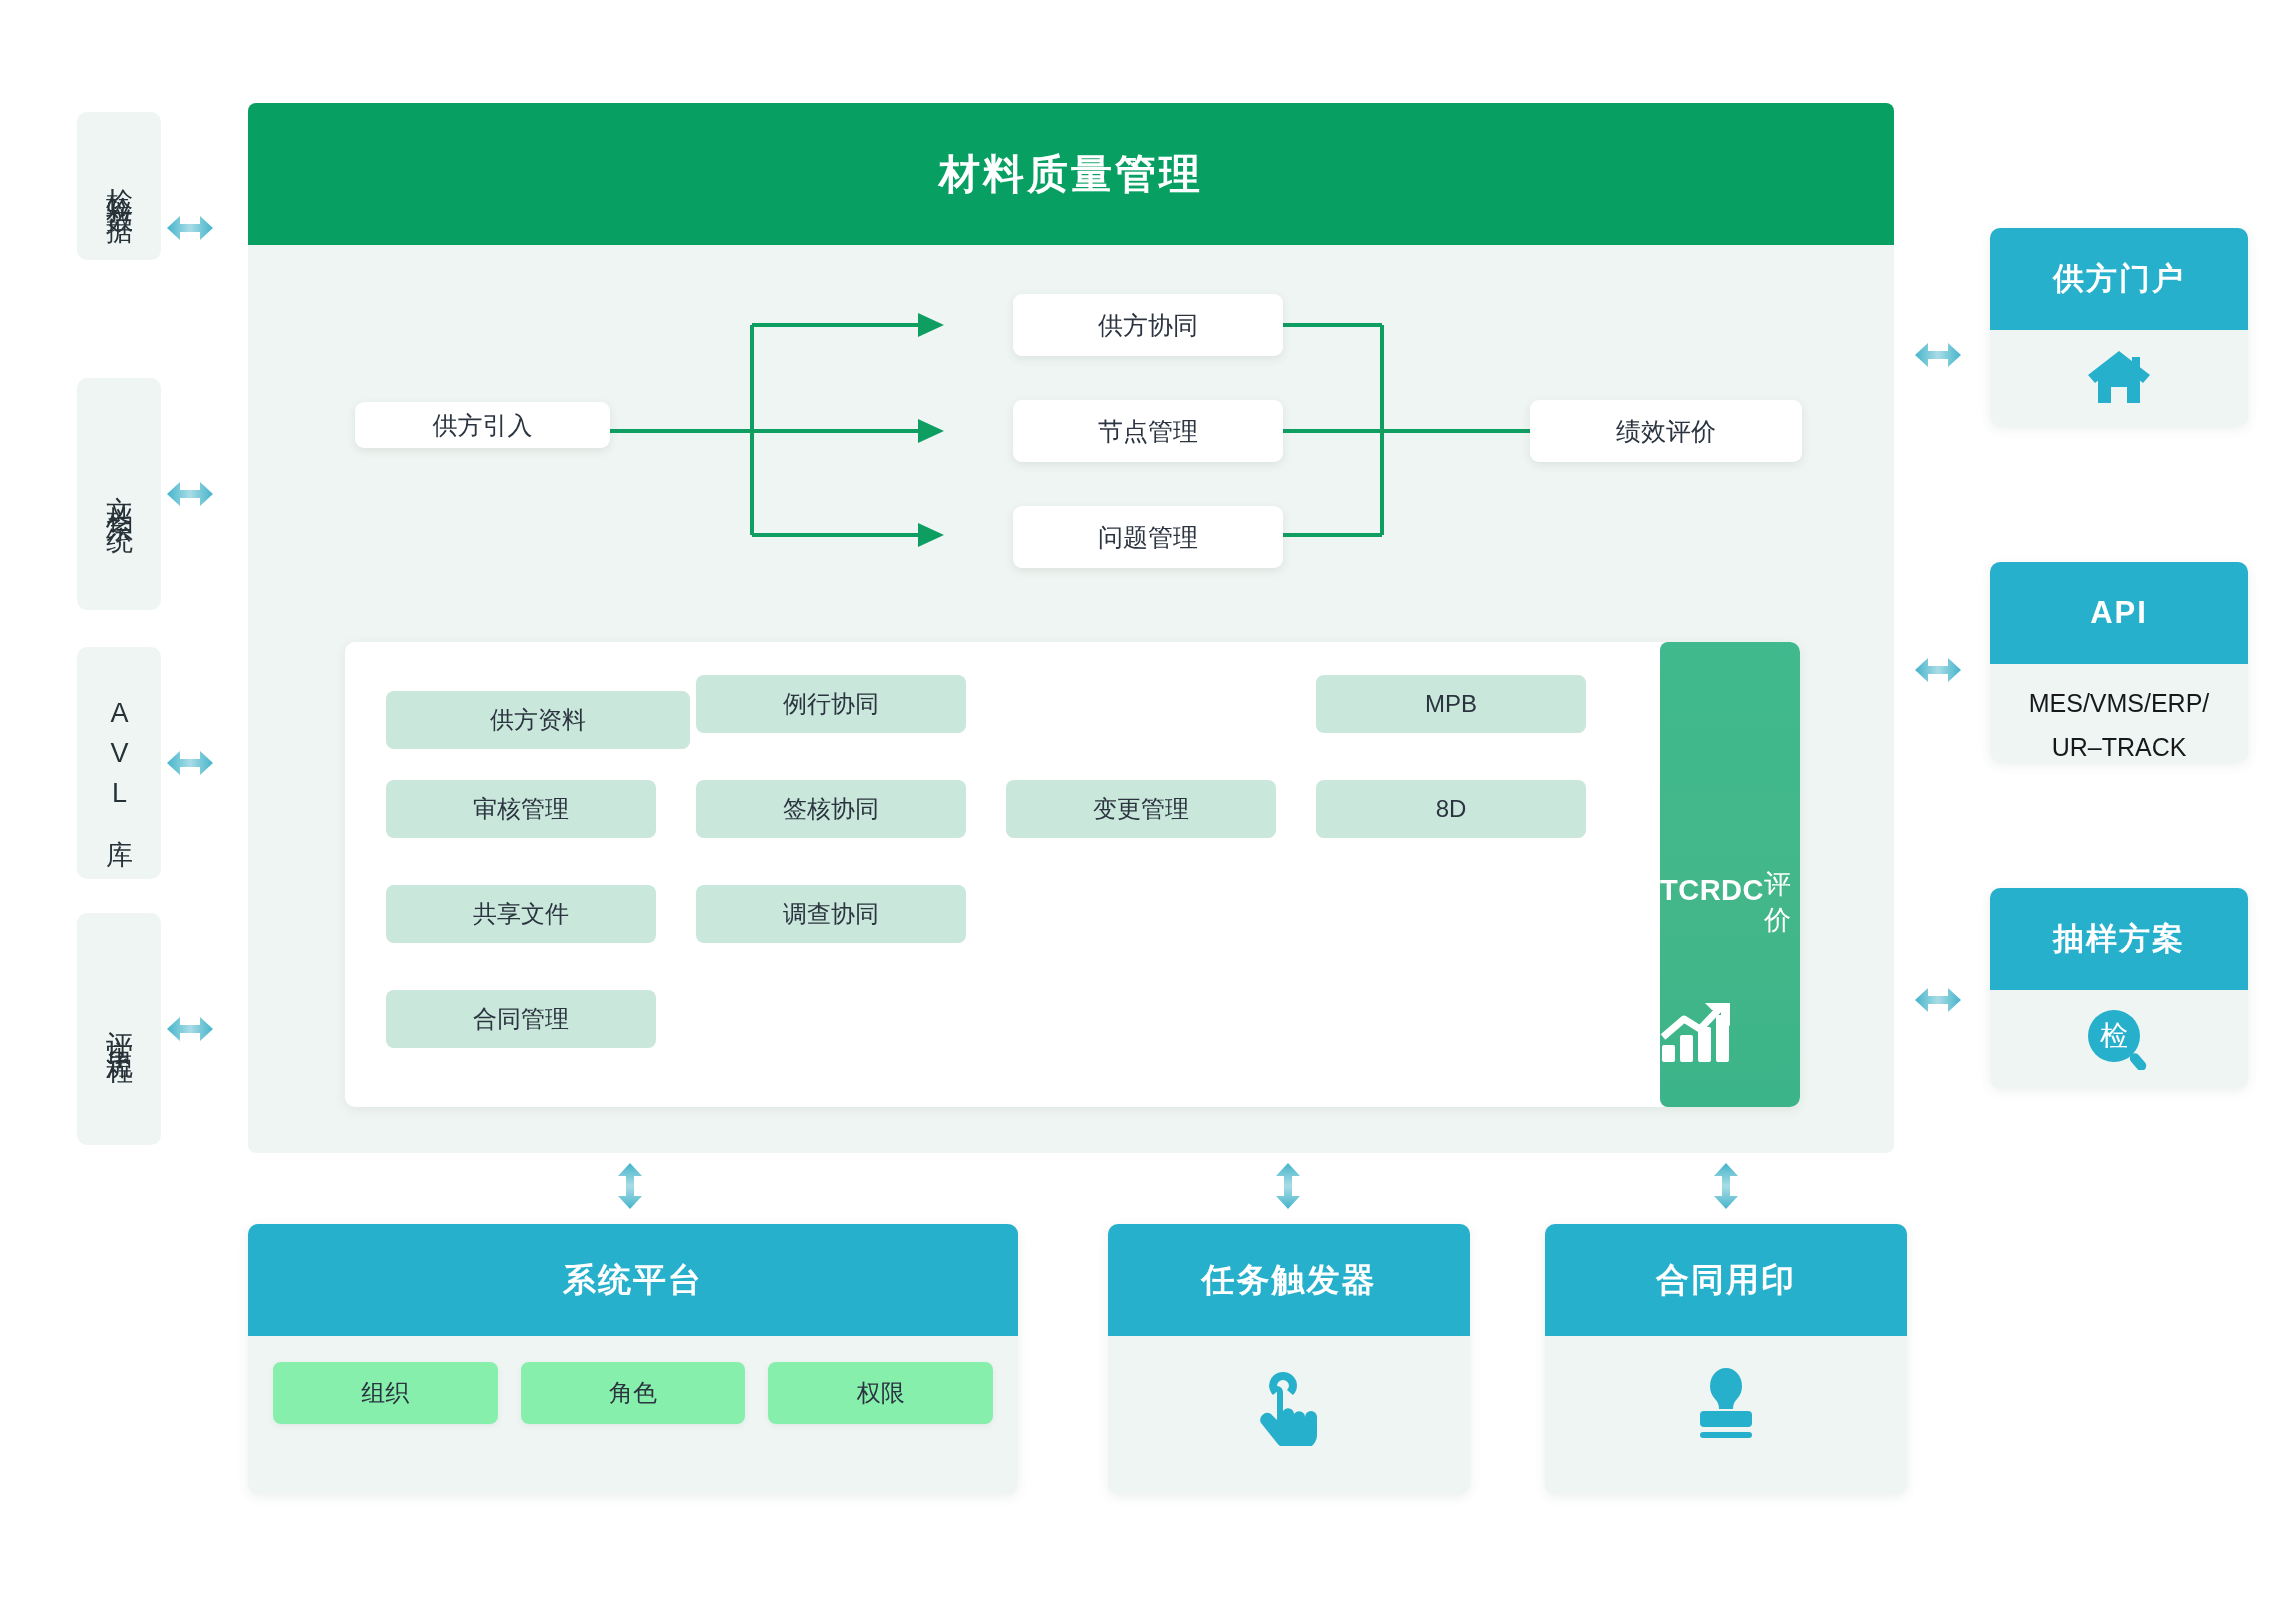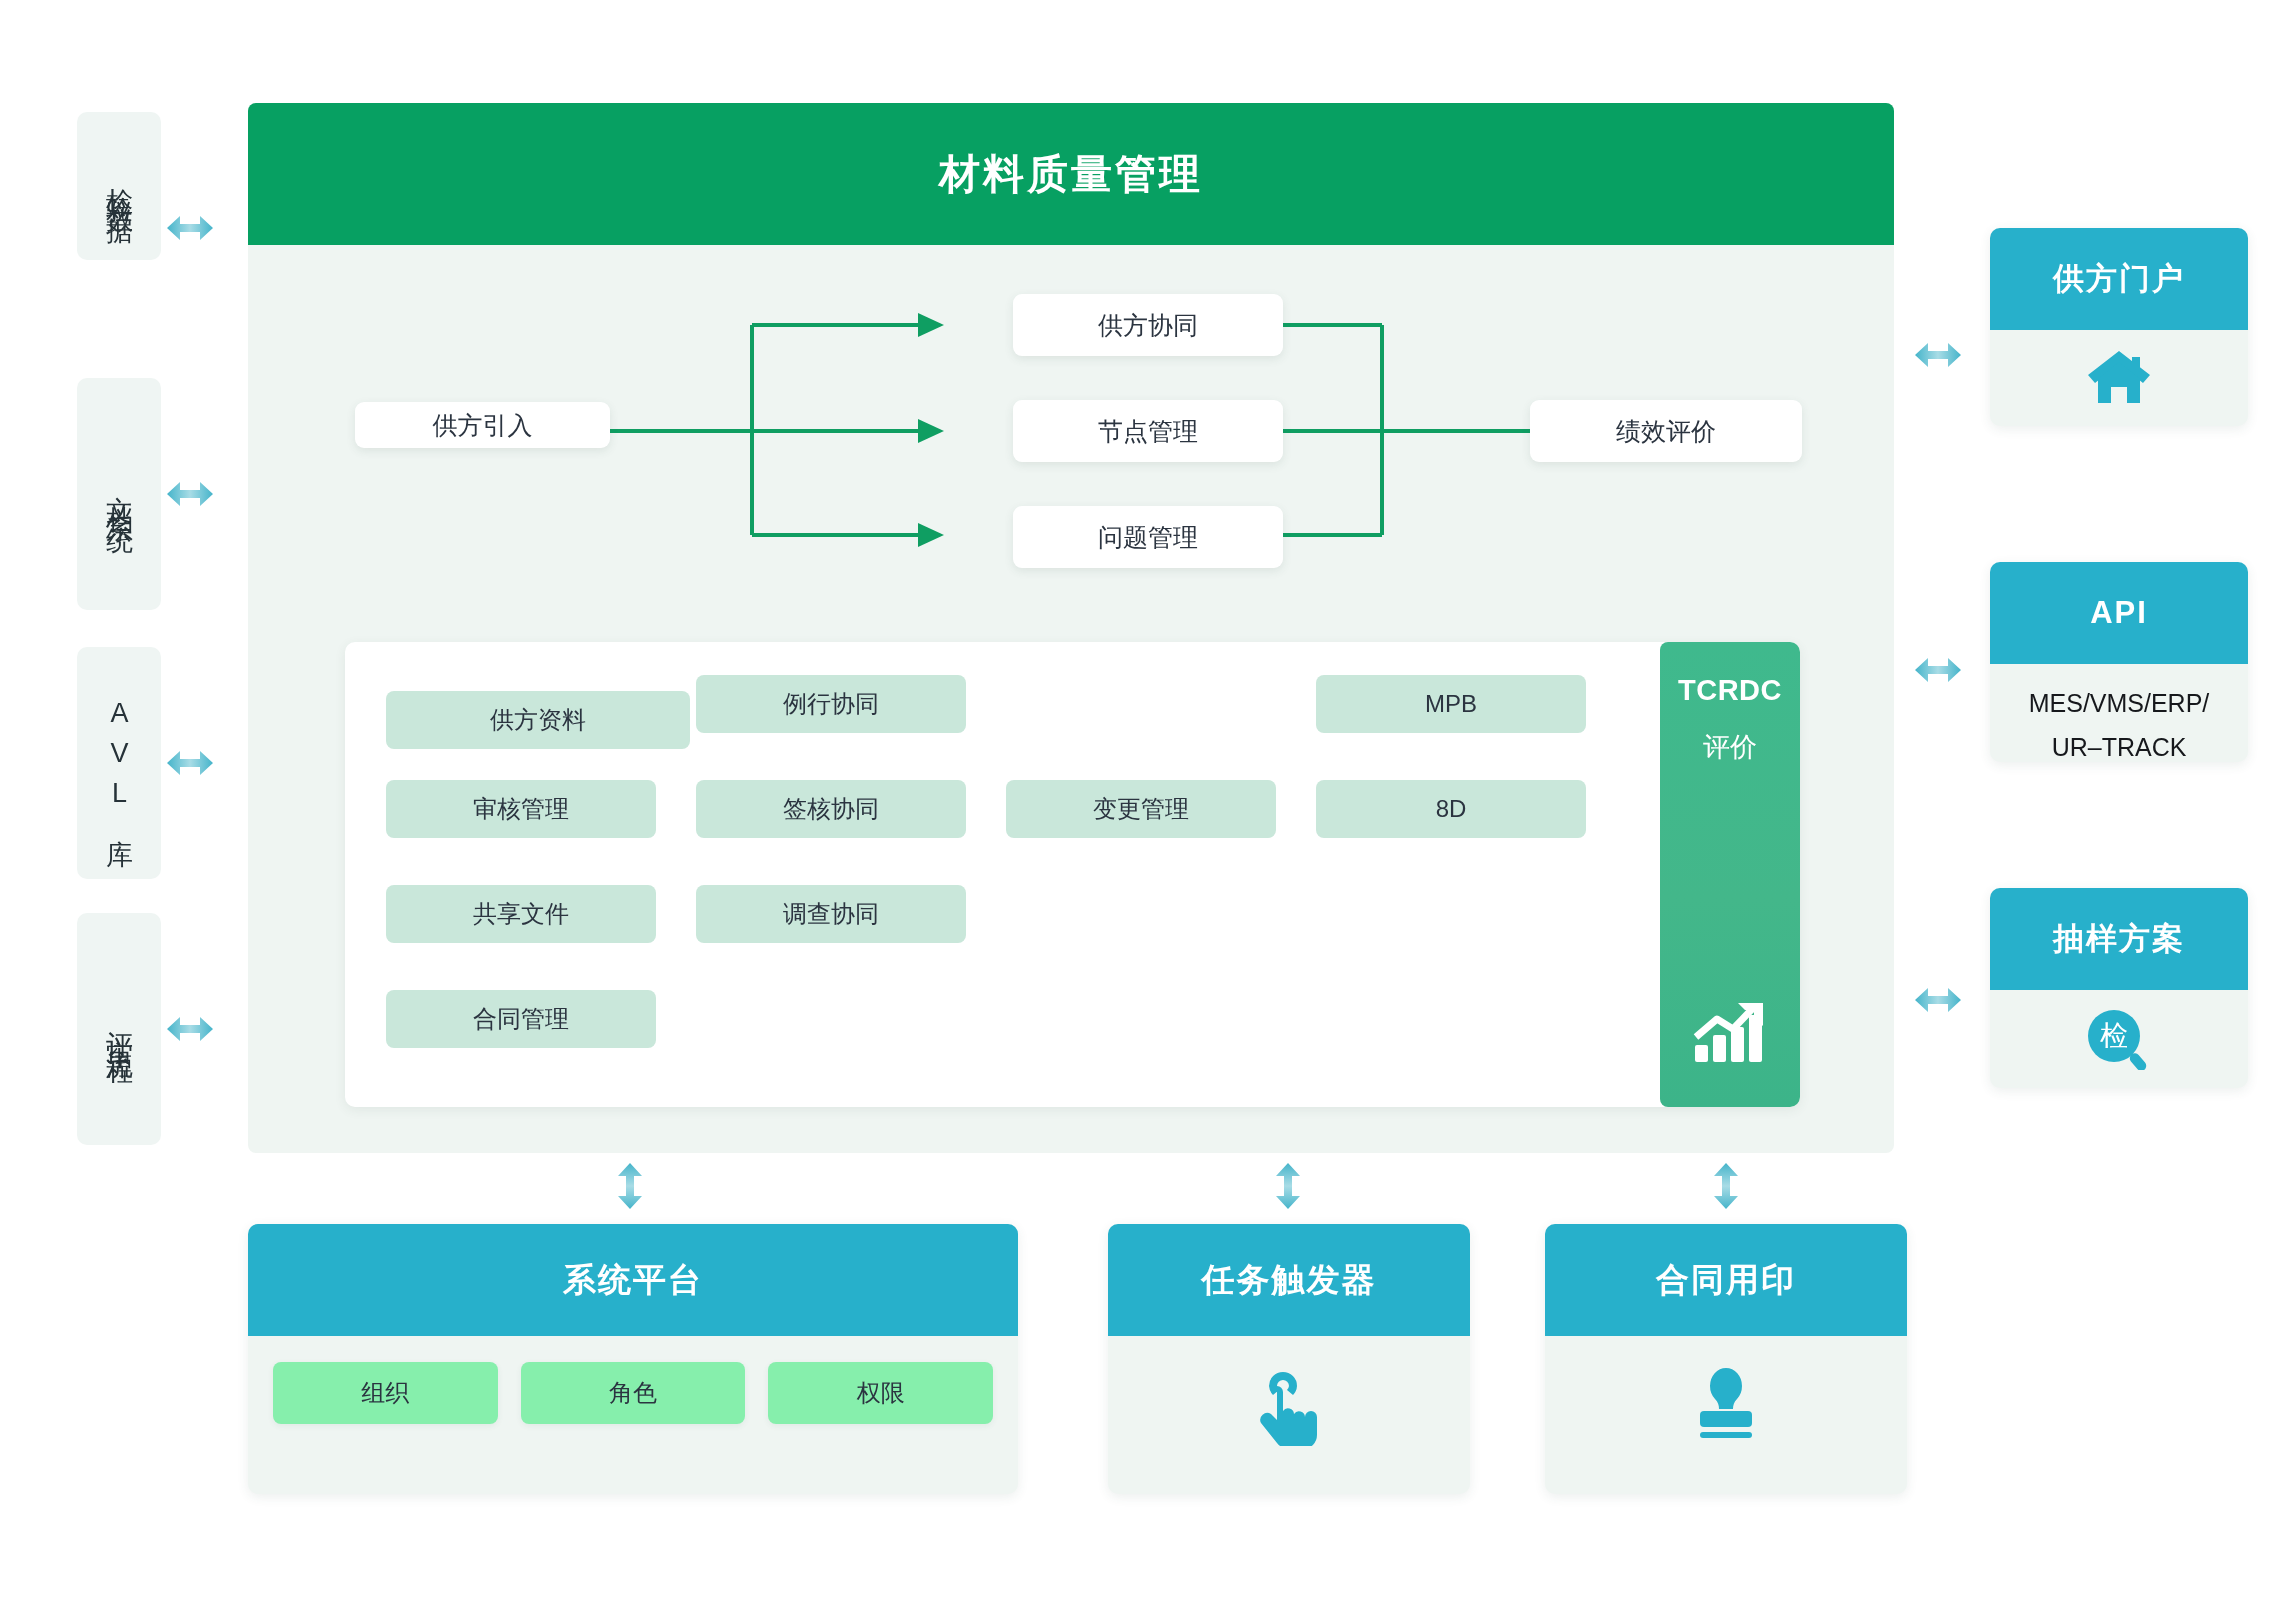--- a/index.html
+++ b/index.html
@@ -82,21 +82,21 @@
     border-radius: 8px;
     display: flex; align-items: center; justify-content: center;
     font-size: 24px; color: #2b3440;
   }
   #tcrdc {
     position: absolute;
     right: 0; top: 0;
     width: 140px; height: 465px;
     background: linear-gradient(180deg,#3fb98d 0%,#43b78a 55%,#3cb489 100%);
     border-radius: 8px;
-    display: flex; flex-direction: column; align-items: center;
+    display: flex; align-items: center;
     padding-top: 32px;
   }
   #tcrdc .t-main { color:#fff; font-size:29px; font-weight:bold; letter-spacing:0.5px; }
   #tcrdc .t-sub  { color:#fff; font-size:27px; margin-top:22px; }
   #tcrdc .t-icon { position:absolute; bottom: 40px; }
 
   
   .rpanel { position: absolute; width: 258px; border-radius: 10px; overflow: hidden;
             box-shadow: 0 3px 12px rgba(45,80,70,0.09); background:#eff5f2; }
   .rpanel .cap {

